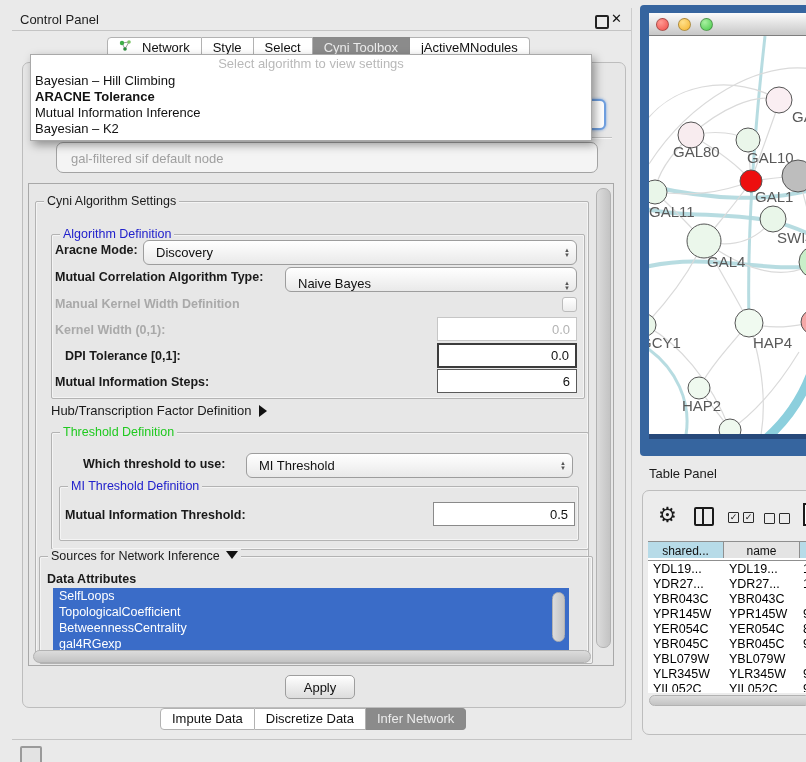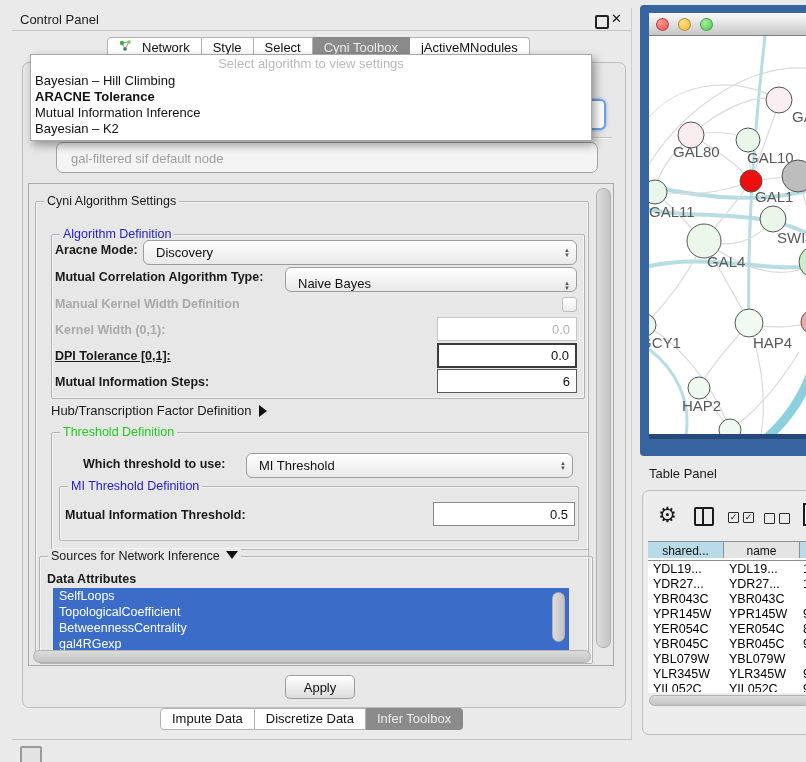--- a/index.html
+++ b/index.html
@@ -167,21 +167,21 @@
         <span>▼</span>
       </span>
   </div>
 
   <div class="lbl dis" style="left:26px;top:113px;">Manual Kernel Width Definition</div>
   <div class="checkbox" style="left:533px;top:113px;"></div>
 
   <div class="lbl dis" style="left:26px;top:139px;">Kernel Width (0,1):</div>
   <div class="field" style="left:408px;top:133px;width:140px;height:24px;border:1px solid #c6c6c6;color:#b3b3b3;">0.0</div>
 
-  <div class="lbl" style="left:26px;top:165px;text-decoration:underline;">DPI Tolerance [0,1]:</div>
+  <div class="lbl" style="left:36px;top:165px;">DPI Tolerance [0,1]:</div>
   <div class="field" style="left:408px;top:159px;width:140px;height:25px;border:2px solid #3c3c3c;">0.0</div>
 
   <div class="lbl" style="left:26px;top:191px;">Mutual Information Steps:</div>
   <div class="field" style="left:408px;top:185px;width:140px;height:24px;border:1px solid #5a5a5a;">6</div>
 
   <div class="lbl" style="left:22px;top:219px;font-weight:normal;font-size:13px;">
     <span>Hub/Transcription Factor Definition</span><span class="tri-right"></span>
   </div>
 
   <div class="group" style="left:22px;top:248px;width:536px;height:116px;">
@@ -217,21 +217,21 @@
 
   <div class="sb-thumb" style="left:567px;top:4px;width:13px;height:458px;"></div>
   <div class="sb-thumb h" style="left:4px;top:466px;width:556px;height:11px;"></div>
 </div>
 
 <div class="btn" style="left:269px;top:675px;width:68px;height:22px;">Apply</div>
 
 <div class="abs tabbar" style="left:148px;top:708px;">
     <div class="tab">Impute Data</div>
     <div class="tab">Discretize Data</div>
-    <div class="tab sel">Infer Toolbox</div>
+    <div class="tab sel">Infer Network</div>
   </div>
 
 <div class="abs mini-dock"></div>
 
 <div class="abs net-frame"></div>
 <div class="abs net-titlebar">
   <span class="light" style="background:radial-gradient(circle at 35% 30%, #ff9a92, var(--mac_red));"></span>
   <span class="light" style="background:radial-gradient(circle at 35% 30%, #ffe08a, var(--mac_yellow));"></span>
   <span class="light" style="background:radial-gradient(circle at 35% 30%, #a8f0a0, var(--mac_green));"></span>
 </div>

